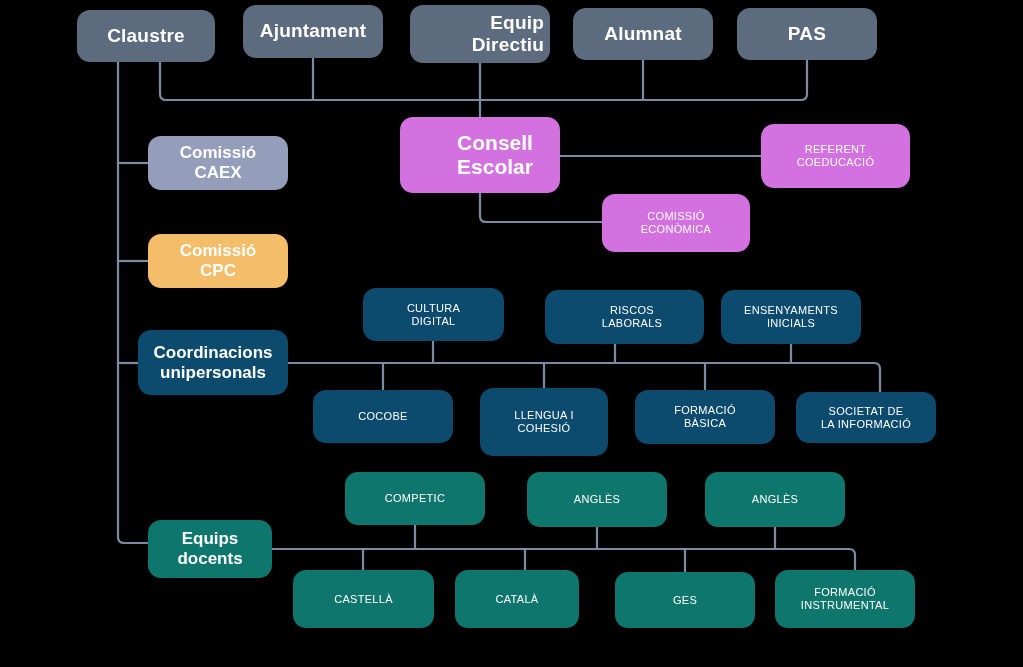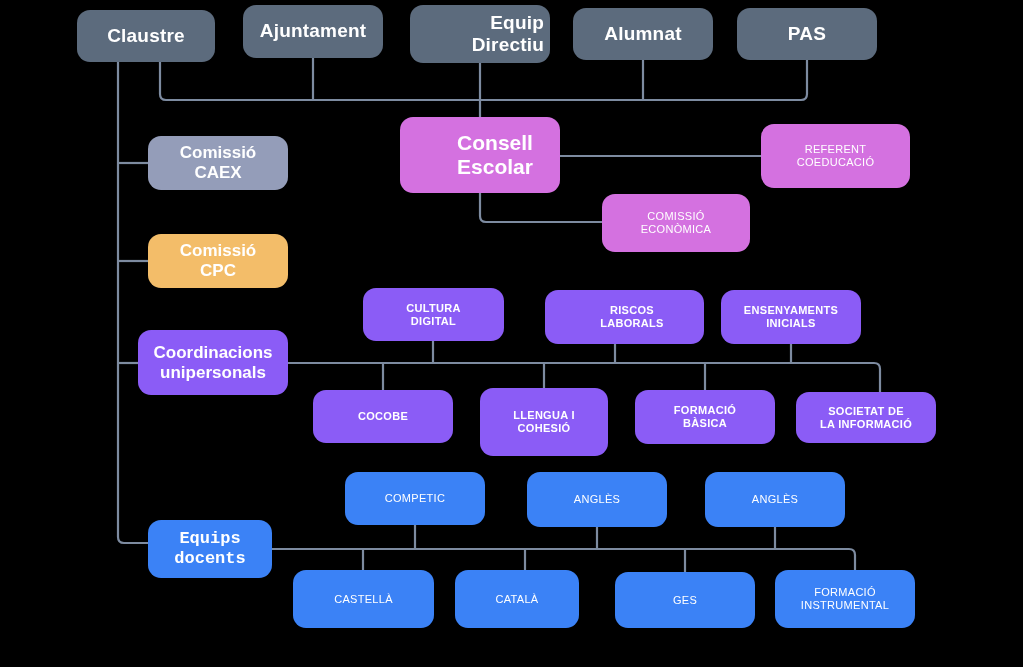--- a/index.html
+++ b/index.html
@@ -59,22 +59,22 @@
     font-size: 11px;
     font-weight: normal;
     letter-spacing: 0.3px;
   }
 
   
   .c-slate   { background: #5c6b7d; }
   .c-magenta { background: #d471e0; }
   .c-steel   { background: #949db9; }
   .c-gold    { background: #f3bd69; }
-  .c-coral   { background: #8b5cf6; font-weight: bold; }
-  .c-teal    { background: #3b82f6; }
+  .c-coral   { background: #0c4a6e; }
+  .c-teal    { background: #0f766e; }
 </style>
 </head>
 <body>
 
 <div id="canvas">
 
   <svg class="wires" viewBox="0 0 1023 667" preserveAspectRatio="none">
     <g fill="none" stroke="#7d8ba0" stroke-width="2.2" stroke-linecap="butt">
 
       <path d="M 313 58 L 313 100"></path>
@@ -179,21 +179,21 @@
   </div>
 
   <div class="node c-coral t-plain" style="left:635px; top:390px; width:140px; height:54px;">
     <span>FORMACIÓ<br>BÀSICA</span>
   </div>
 
   <div class="node c-coral t-plain" style="left:796px; top:392px; width:140px; height:51px;">
     <span>SOCIETAT DE<br>LA INFORMACIÓ</span>
   </div>
 
-  <div class="node c-teal t-bold-md" style="left:148px; top:520px; width:124px; height:58px;font-family:Liberation Mono, monospace;">
+  <div class="node c-teal t-bold-md" style="left:148px; top:520px; width:124px; height:58px;">
     <span>Equips<br>docents</span>
   </div>
 
   <div class="node c-teal t-plain" style="left:345px; top:472px; width:140px; height:53px;">
     <span>COMPETIC</span>
   </div>
 
   <div class="node c-teal t-plain" style="left:527px; top:472px; width:140px; height:55px;">
     <span>ANGLÈS</span>
   </div>

